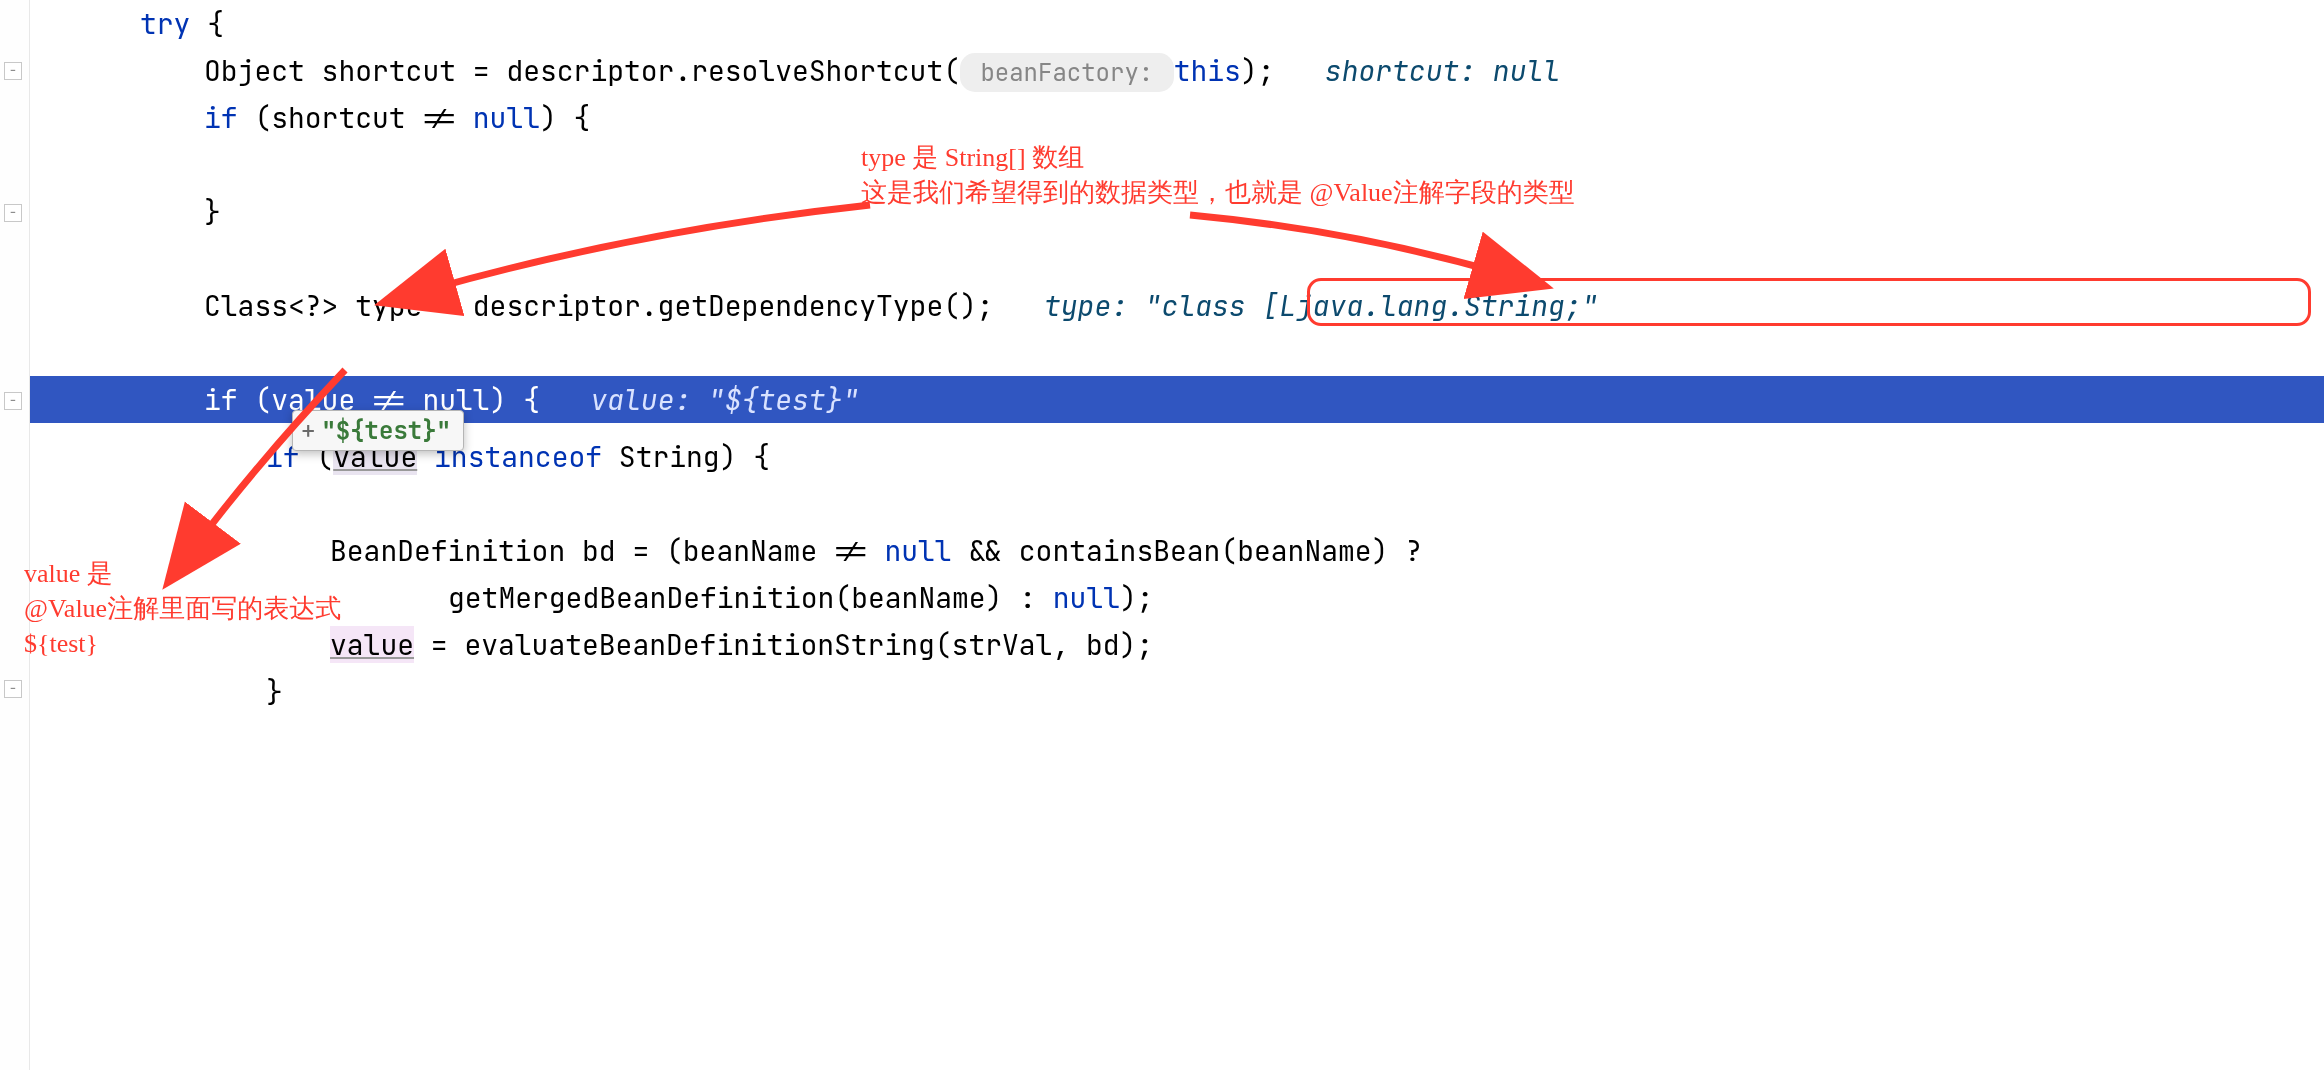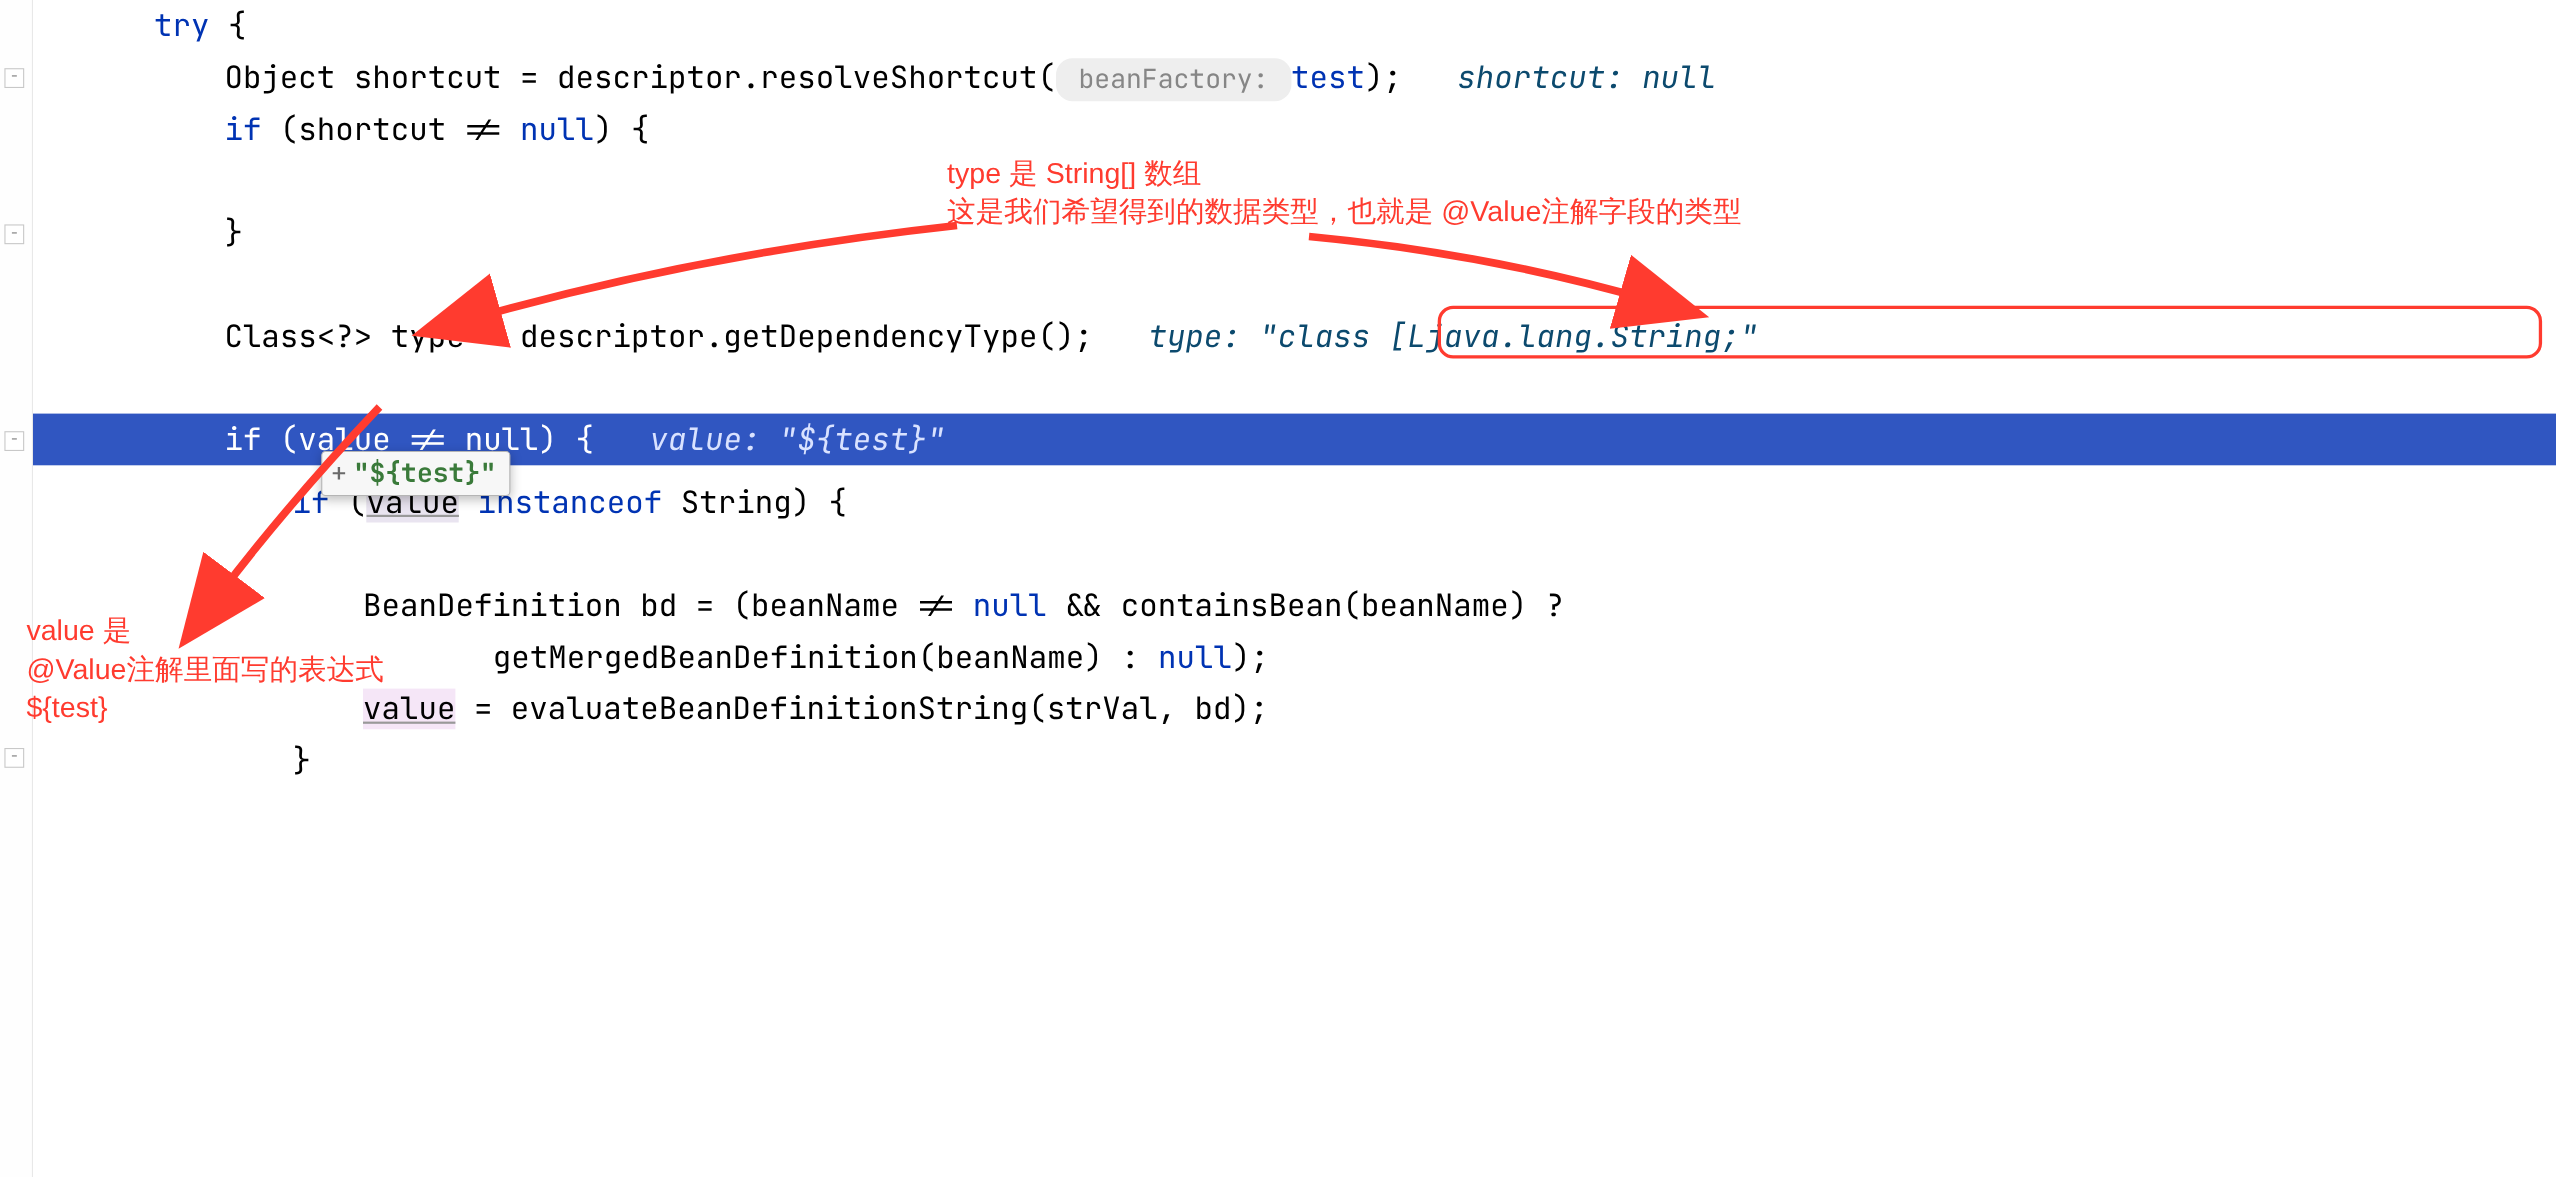--- a/index.html
+++ b/index.html
@@ -18,42 +18,42 @@
   .val-bg { background: #e9e4f0; }
   .val-bg2 { background: #f5e6f7; }
 
   .hl-yellow { background: #fdf7dc; }
   .hl-blue   { background: #3056c1; color: #fff; }
   .hl-blue .kw { color: #fff; }
   .hl-blue .hint { color: #d9e2ff; }
 
   .redbox { position: absolute; border: 3px solid #ff3b2f; border-radius: 14px; }
 
-  .anno { position: absolute; color: #ff3b2f; font-family: Liberation Sans, sans-serif; font-size: 26px; line-height: 1.35; white-space: pre; }
+  .anno { position: absolute; color: #ff3b2f; font-family: Liberation Serif, serif; font-size: 26px; line-height: 1.35; white-space: pre; }
 
   .tooltip { position: absolute; background: #f7f7f7; border: 1px solid #b5b5b5; border-radius: 4px; box-shadow: 0 3px 10px rgba(0,0,0,.25); font-size: 24px; padding: 4px 12px 4px 8px; color: #3a7a3a; font-weight: bold; }
   .tooltip .plus { color: #6a6a6a; font-weight: normal; margin-right: 6px; }
 
   svg.overlay { position: absolute; left: 0; top: 0; pointer-events: none; }
 </style>
 </head>
 <body>
 
 <div class="gutter">
   <div class="fold" style="top:62px">−</div>
   <div class="fold" style="top:204px">−</div>
   <div class="fold" style="top:392px">−</div>
   <div class="fold" style="top:680px">−</div>
 </div>
 
 <div class="editor">
 
   <div class="line" style="top:0px"><span class="kw">try</span><span> {</span></div>
 
-  <div class="line" style="top:47px;padding-left:174px"><span>Object shortcut = descriptor.resolveShortcut(</span><span class="param-hint"> beanFactory: </span><span class="kw">test</span><span>);   </span><span class="hint">shortcut: null</span></div>
+  <div class="line" style="top:47px;padding-left:174px"><span>Object shortcut = descriptor.resolveShortcut(</span><span class="param-hint"> beanFactory: </span><span class="kw">this</span><span>);   </span><span class="hint">shortcut: null</span></div>
 
   <div class="line" style="top:94px;padding-left:174px"><span class="kw">if</span><span> (shortcut != </span><span class="kw">null</span><span>) {</span></div>
 
 
   <div class="line" style="top:188px;padding-left:174px"><span>}</span></div>
 
   <div class="line" style="top:282px;padding-left:174px"><span>Class&lt;?&gt; type = descriptor.getDependencyType();   </span><span class="hint">type: "class [Ljava.lang.String;"</span></div>
 
 
   <div class="line hl-blue" style="top:376px;padding-left:174px"><span class="kw">if</span><span> (value != </span><span class="kw">null</span><span>) {   </span><span class="hint">value: "${test}"</span></div>

